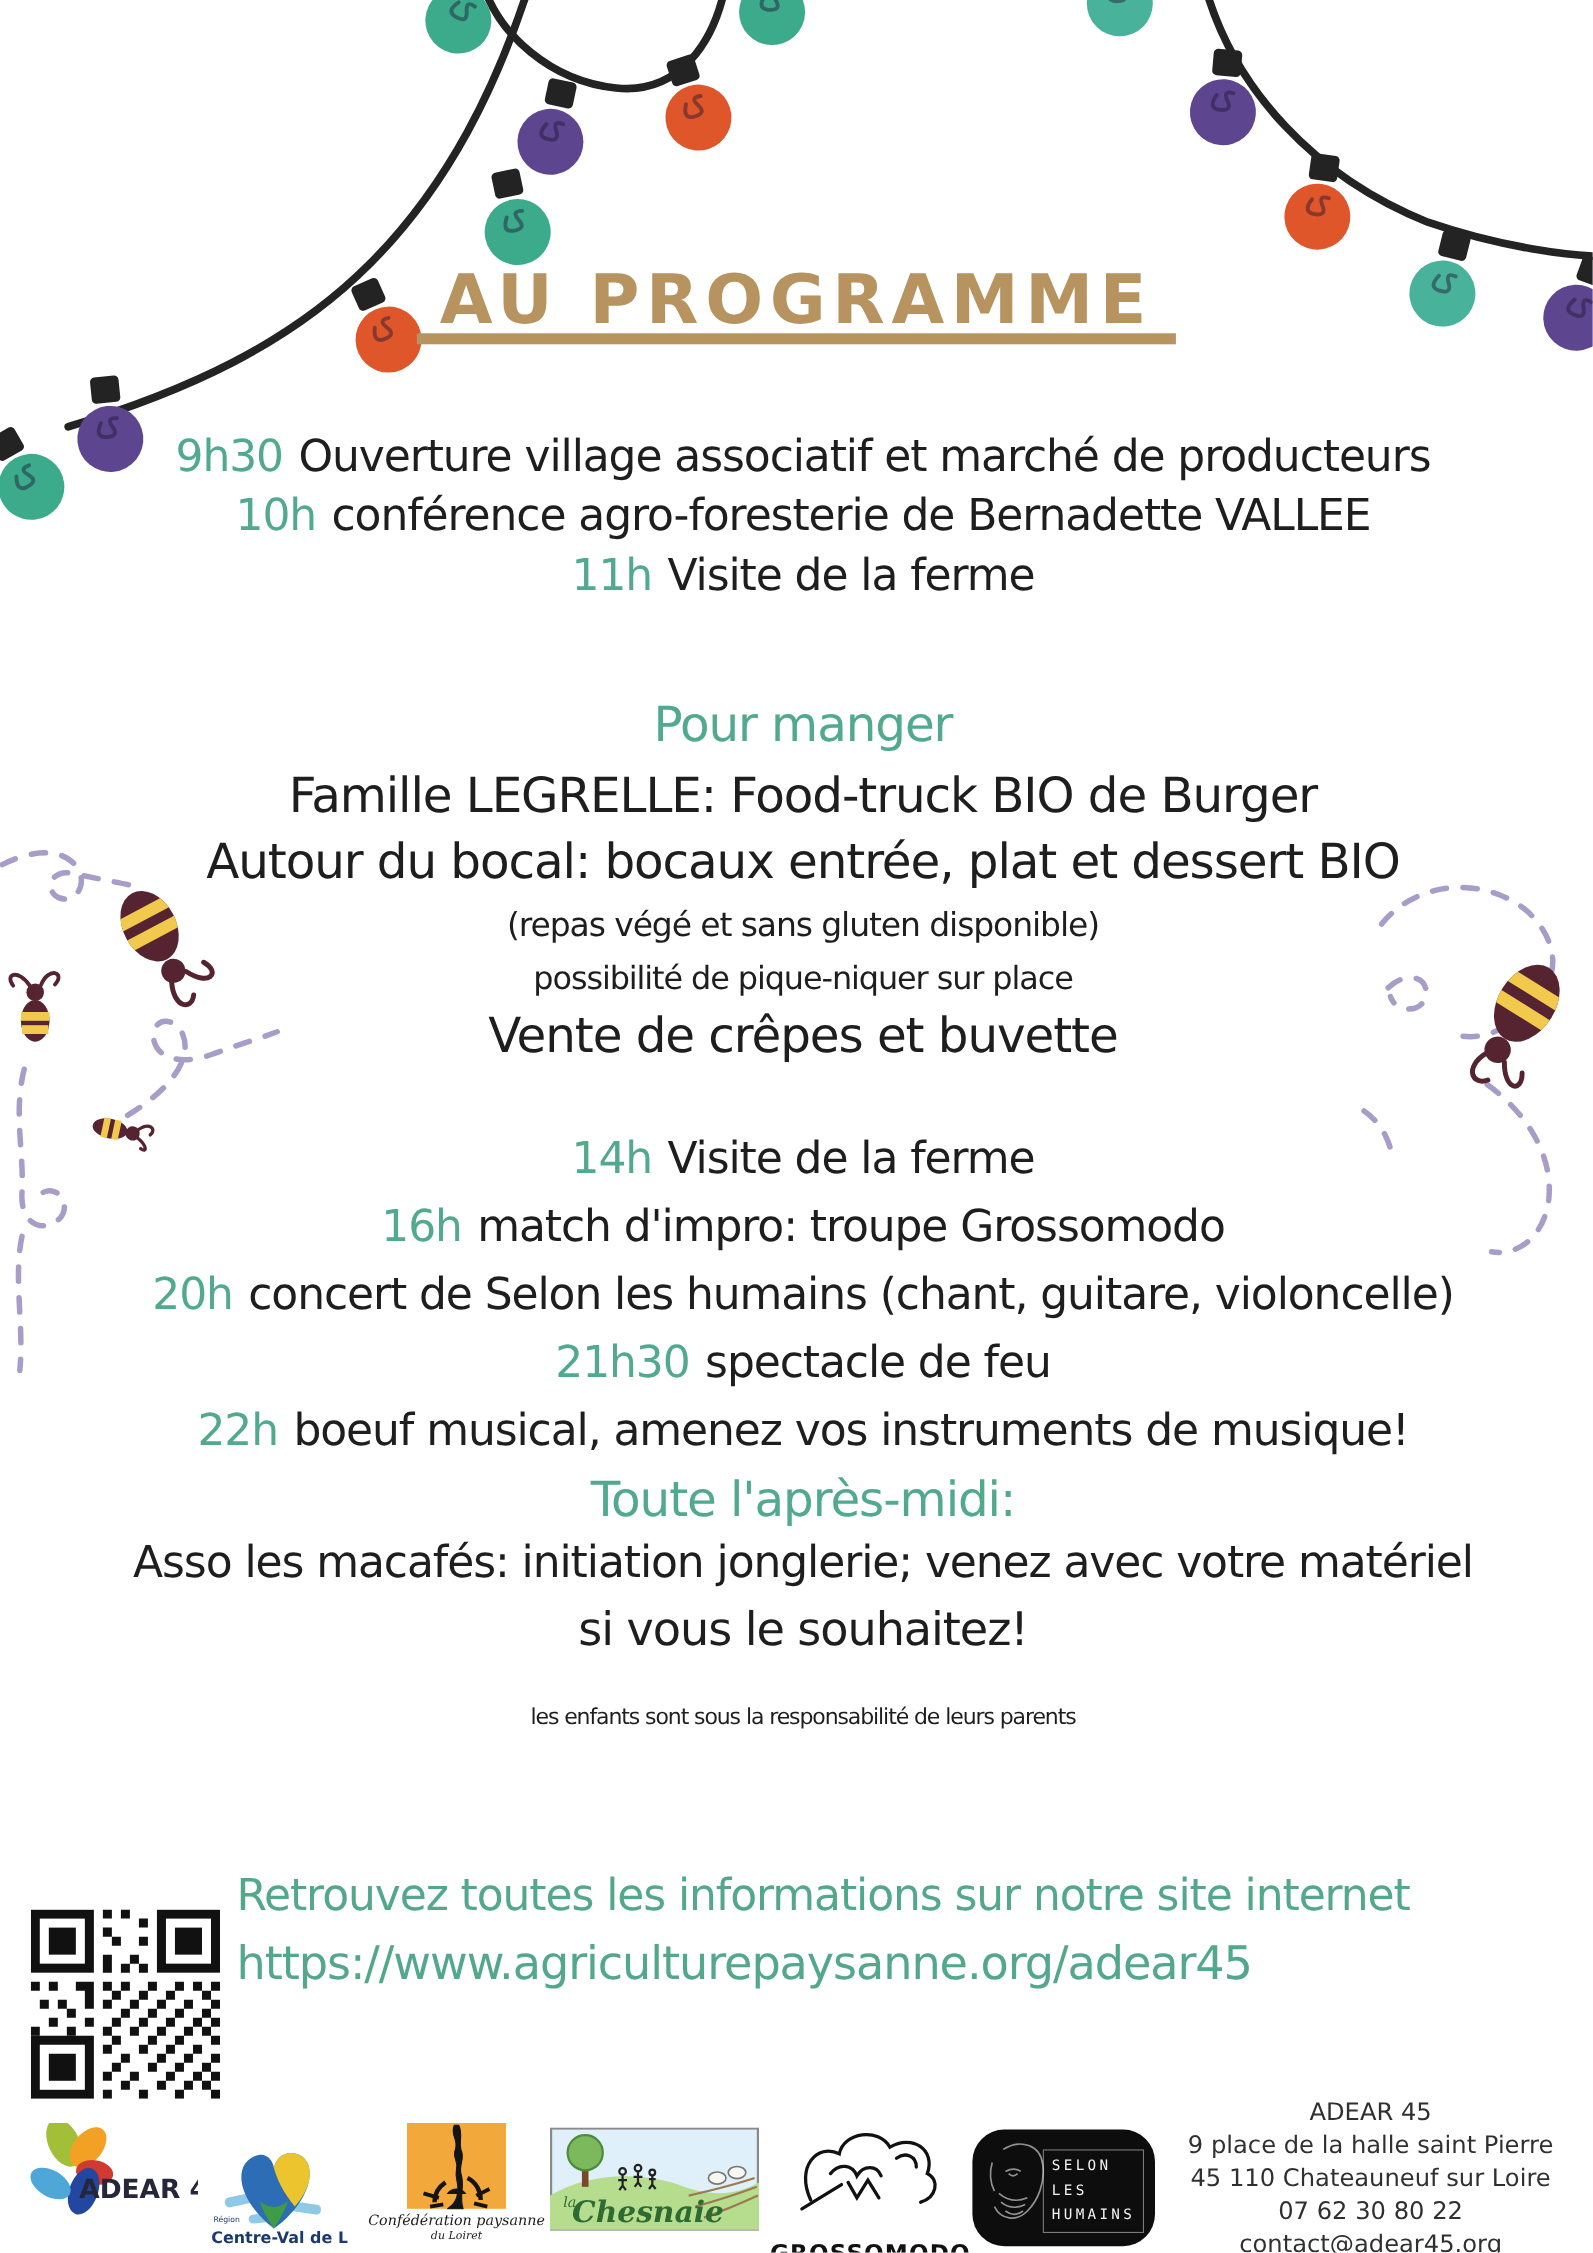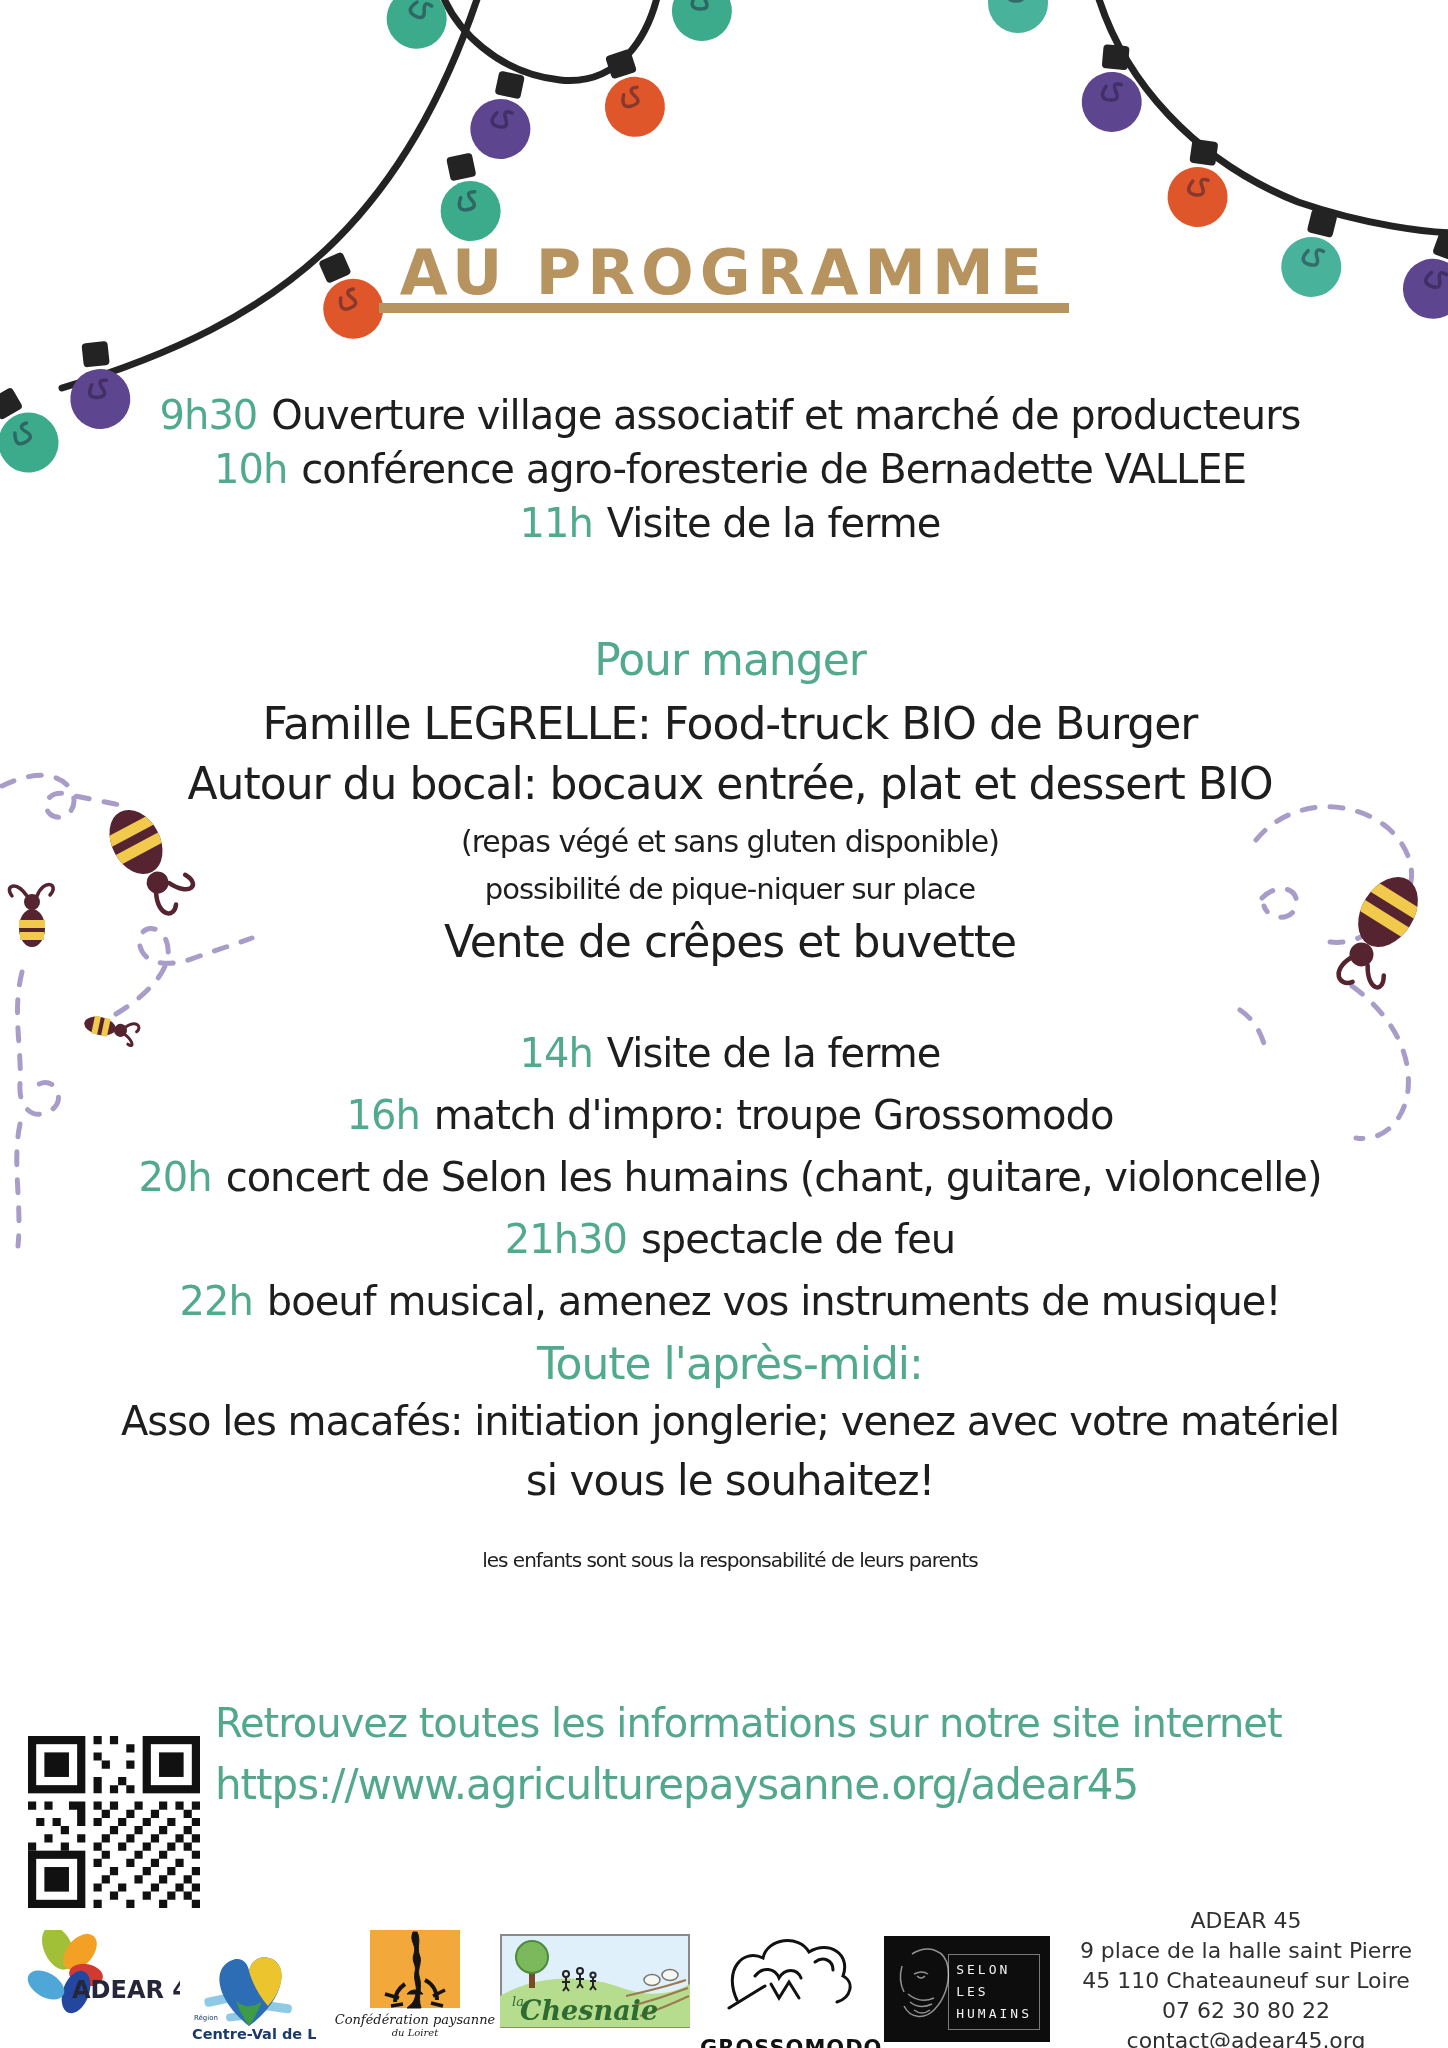--- a/index.html
+++ b/index.html
@@ -19,21 +19,21 @@
   .f42{font-size:42px;} .f33{font-size:30px;} .f29{font-size:29px;} .f28{font-size:20px;}
   .web-line{position:absolute;left:215px;white-space:nowrap;color:#53a88b;letter-spacing:-1px;text-align:center;}
   .qr{position:absolute;left:28px;top:1736px;}
   
   .logo{position:absolute;}
   .conf-caption{position:absolute;left:330px;top:2012px;width:170px;text-align:center;
                 font-family:"DejaVu Serif",serif;font-style:italic;color:#1a1a1a;}
   .conf-caption .c1{font-size:13px;} .conf-caption .c2{font-size:10px;}
   .gros-caption{position:absolute;left:700px;top:2012px;width:180px;text-align:center;
                 font-weight:bold;font-size:21px;letter-spacing:1px;color:#111;margin-top:24px;}
-  .selon-box{position:absolute;left:884px;top:1936px;width:166px;height:106px;background:#0d0d0d;}
+  .selon-box{position:absolute;left:884px;top:1936px;width:166px;height:106px;background:#0d0d0d;border-radius:29px;}
   .selon-text{position:absolute;right:10px;top:18px;text-align:left;color:#f2f2f2;
               font-family:"DejaVu Sans Mono",monospace;font-size:13px;letter-spacing:3px;
               line-height:22px;border:1px solid rgba(255,255,255,.45);padding:4px 7px;}
   .contact{position:absolute;left:1046px;top:1906px;width:400px;text-align:center;
            font-size:22px;line-height:30px;color:#303030;}
 </style>
 </head>
 <body>
 
 <div class="canvas">

